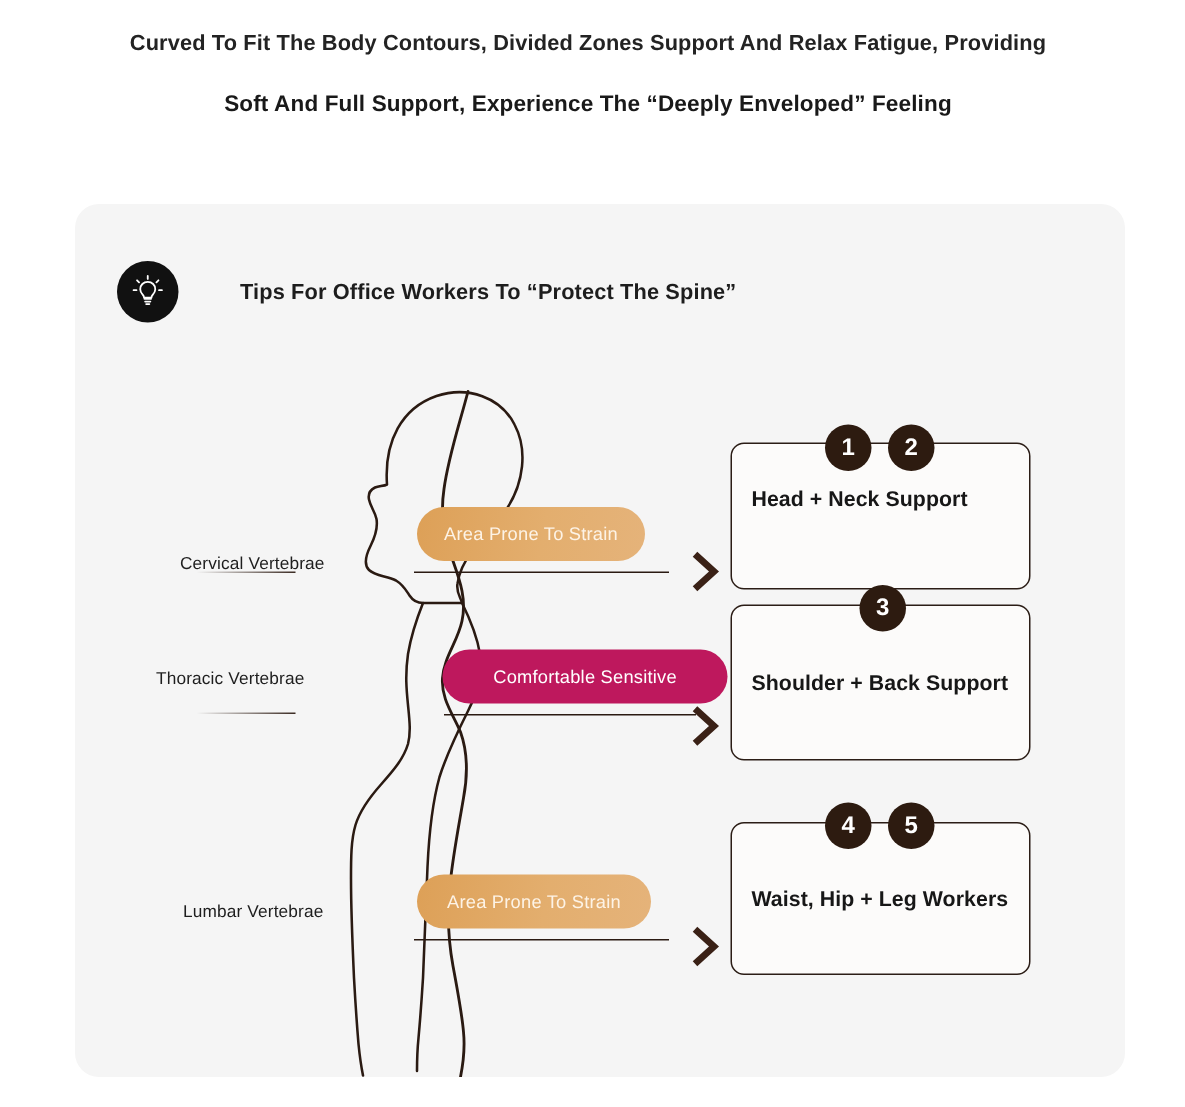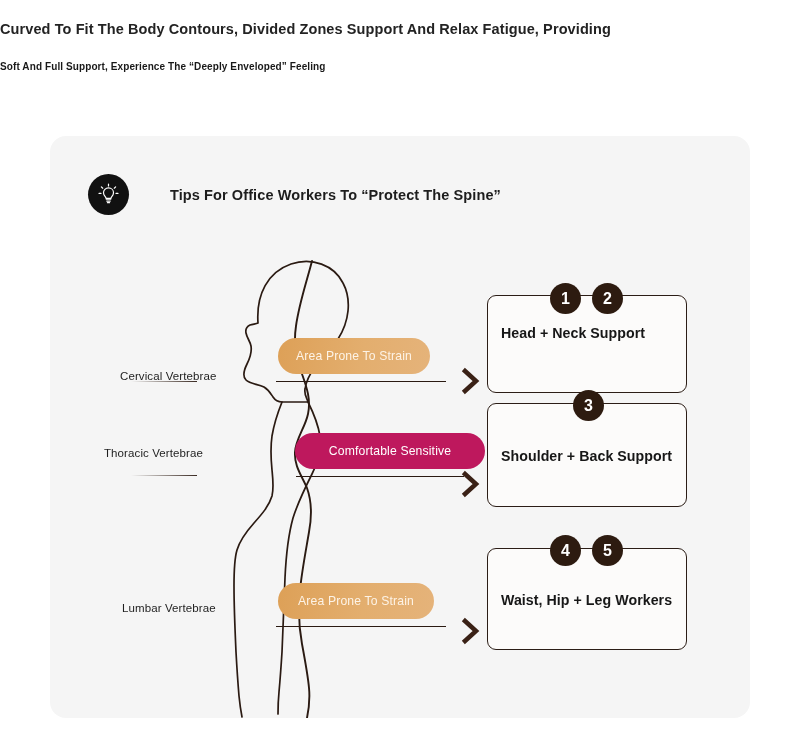--- a/index.html
+++ b/index.html
@@ -16,53 +16,53 @@
     height: 738px;
     background: #ffffff;
   }
 
   
   .headline {
     position: absolute;
     top: 20px;
     left: 0;
     width: 784px;
-    text-align: left;
+    text-align: center;
   }
   .headline-line1 {
     font-size: 14.5px;
     font-weight: 600;
     color: #232323;
     letter-spacing: .1px;
     line-height: 1.3;
   }
   .headline-line2 {
     margin-top: 21px;
-    font-size: 10px;
+    font-size: 15px;
     font-weight: 700;
     color: #191919;
     letter-spacing: .1px;
     line-height: 1.3;
   }
 
   
   .panel {
     position: absolute;
     left: 50px;
     top: 136px;
     width: 700px;
     height: 582px;
     background: #f5f5f5;
     border-radius: 16px;
   }
 
   
   .tips-header {
     position: absolute;
-    left: 38px;
+    left: 28px;
     top: 38px;
     display: flex;
     align-items: center;
   }
   .bulb-circle {
     width: 41px;
     height: 41px;
     border-radius: 50%;
     background: #111111;
     display: flex;

